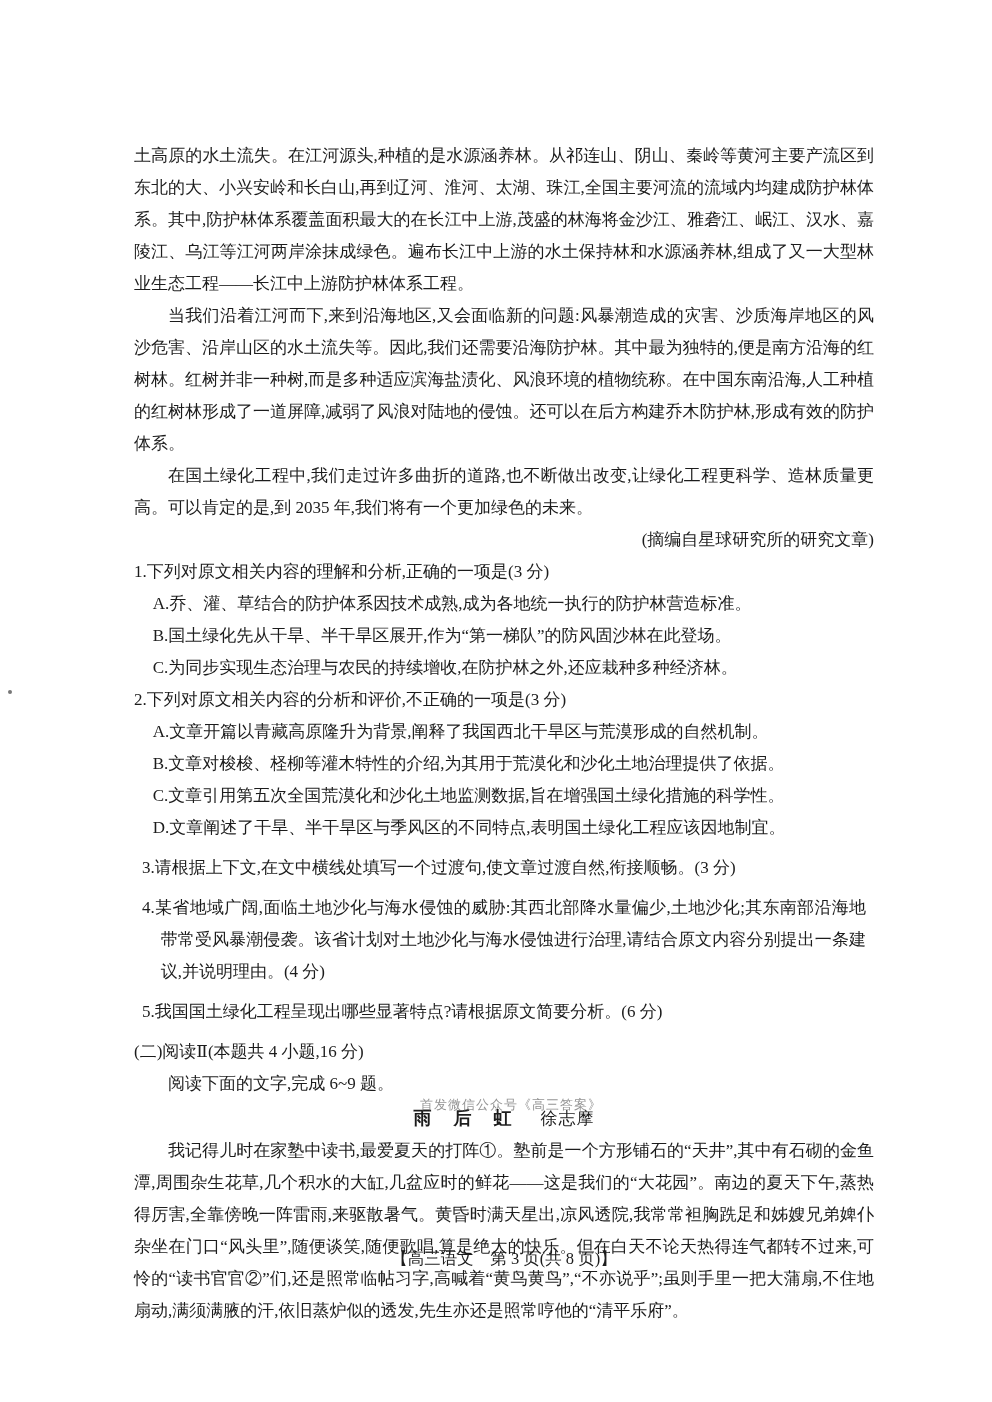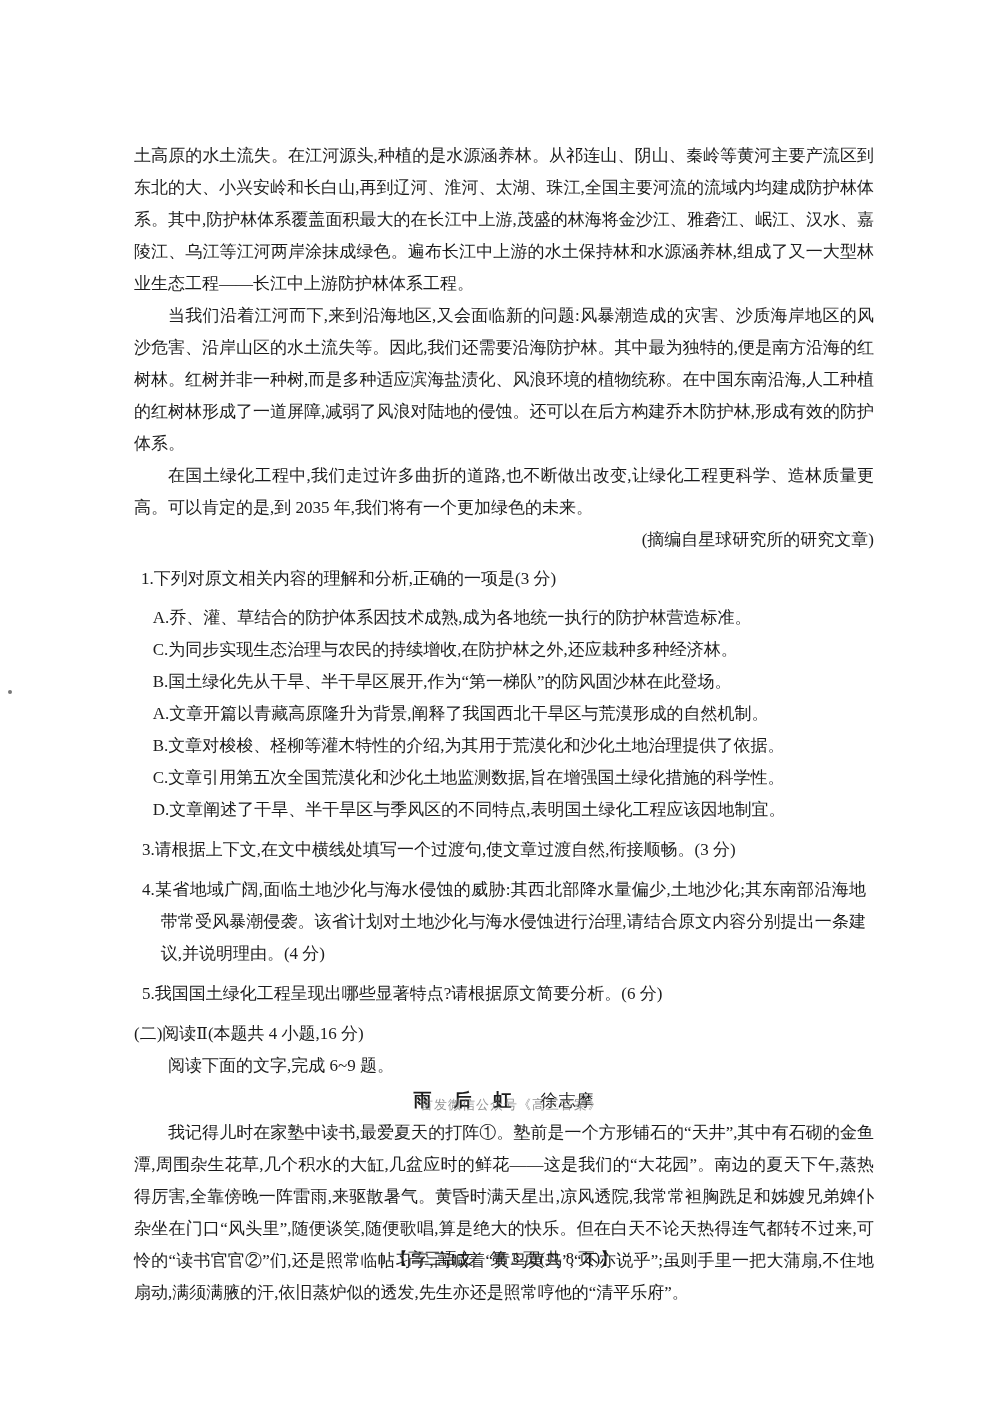--- a/index.html
+++ b/index.html
@@ -17,21 +17,21 @@
     left:134px;top:140px;
     width:740px;
     font-size:17px;
     line-height:32px;
     text-align:justify;
     text-justify:inter-ideograph;
   }
   .para{margin:0;}
   .indent{text-indent:2em;}
   .attribution{text-align:right;margin:0;}
-  .qstem{margin:7px;}
+  .qstem{margin:0;}
   .hang{padding-left:1.1em;text-indent:-1.1em;margin:8px;}
   .option{margin:0;padding-left:1.1em;}
   .sec-heading{margin:0;}
   .sec-instruction{margin:0;text-indent:2em;}
   .essay-title{
     margin:2px 0 0 0;
     text-align:center;
     font-weight:bold;
     font-size:18px;
     letter-spacing:2px;
@@ -75,23 +75,24 @@
 
   <div class="content">
 
     <p class="para">土高原的水土流失。在江河源头,种植的是水源涵养林。从祁连山、阴山、秦岭等黄河主要产流区到东北的大、小兴安岭和长白山,再到辽河、淮河、太湖、珠江,全国主要河流的流域内均建成防护林体系。其中,防护林体系覆盖面积最大的在长江中上游,茂盛的林海将金沙江、雅砻江、岷江、汉水、嘉陵江、乌江等江河两岸涂抹成绿色。遍布长江中上游的水土保持林和水源涵养林,组成了又一大型林业生态工程——长江中上游防护林体系工程。</p>
     <p class="para indent">当我们沿着江河而下,来到沿海地区,又会面临新的问题:风暴潮造成的灾害、沙质海岸地区的风沙危害、沿岸山区的水土流失等。因此,我们还需要沿海防护林。其中最为独特的,便是南方沿海的红树林。红树并非一种树,而是多种适应滨海盐渍化、风浪环境的植物统称。在中国东南沿海,人工种植的红树林形成了一道屏障,减弱了风浪对陆地的侵蚀。还可以在后方构建乔木防护林,形成有效的防护体系。</p>
     <p class="para indent">在国土绿化工程中,我们走过许多曲折的道路,也不断做出改变,让绿化工程更科学、造林质量更高。可以肯定的是,到 2035 年,我们将有一个更加绿色的未来。</p>
     <p class="attribution">(摘编自星球研究所的研究文章)</p>
 
     <p class="qstem">1.下列对原文相关内容的理解和分析,正确的一项是(3 分)</p>
     <p class="option">A.乔、灌、草结合的防护体系因技术成熟,成为各地统一执行的防护林营造标准。</p>
+    <p class="option">B.国土绿化先从干旱、半干旱区展开,作为“第一梯队”的防风固沙林在此登场。</p>
     <p class="option">C.为同步实现生态治理与农民的持续增收,在防护林之外,还应栽种多种经济林。</p>
-    <p class="option">B.国土绿化先从干旱、半干旱区展开,作为“第一梯队”的防风固沙林在此登场。</p>
 
+    <p class="qstem">2.下列对原文相关内容的分析和评价,不正确的一项是(3 分)</p>
     <p class="option">A.文章开篇以青藏高原隆升为背景,阐释了我国西北干旱区与荒漠形成的自然机制。</p>
     <p class="option">B.文章对梭梭、柽柳等灌木特性的介绍,为其用于荒漠化和沙化土地治理提供了依据。</p>
     <p class="option">C.文章引用第五次全国荒漠化和沙化土地监测数据,旨在增强国土绿化措施的科学性。</p>
     <p class="option">D.文章阐述了干旱、半干旱区与季风区的不同特点,表明国土绿化工程应该因地制宜。</p>
 
     <p class="hang">3.请根据上下文,在文中横线处填写一个过渡句,使文章过渡自然,衔接顺畅。(3 分)</p>
     <p class="hang">4.某省地域广阔,面临土地沙化与海水侵蚀的威胁:其西北部降水量偏少,土地沙化;其东南部沿海地带常受风暴潮侵袭。该省计划对土地沙化与海水侵蚀进行治理,请结合原文内容分别提出一条建议,并说明理由。(4 分)</p>
     <p class="hang">5.我国国土绿化工程呈现出哪些显著特点?请根据原文简要分析。(6 分)</p>
 
     <p class="sec-heading">(二)阅读Ⅱ(本题共 4 小题,16 分)</p>

